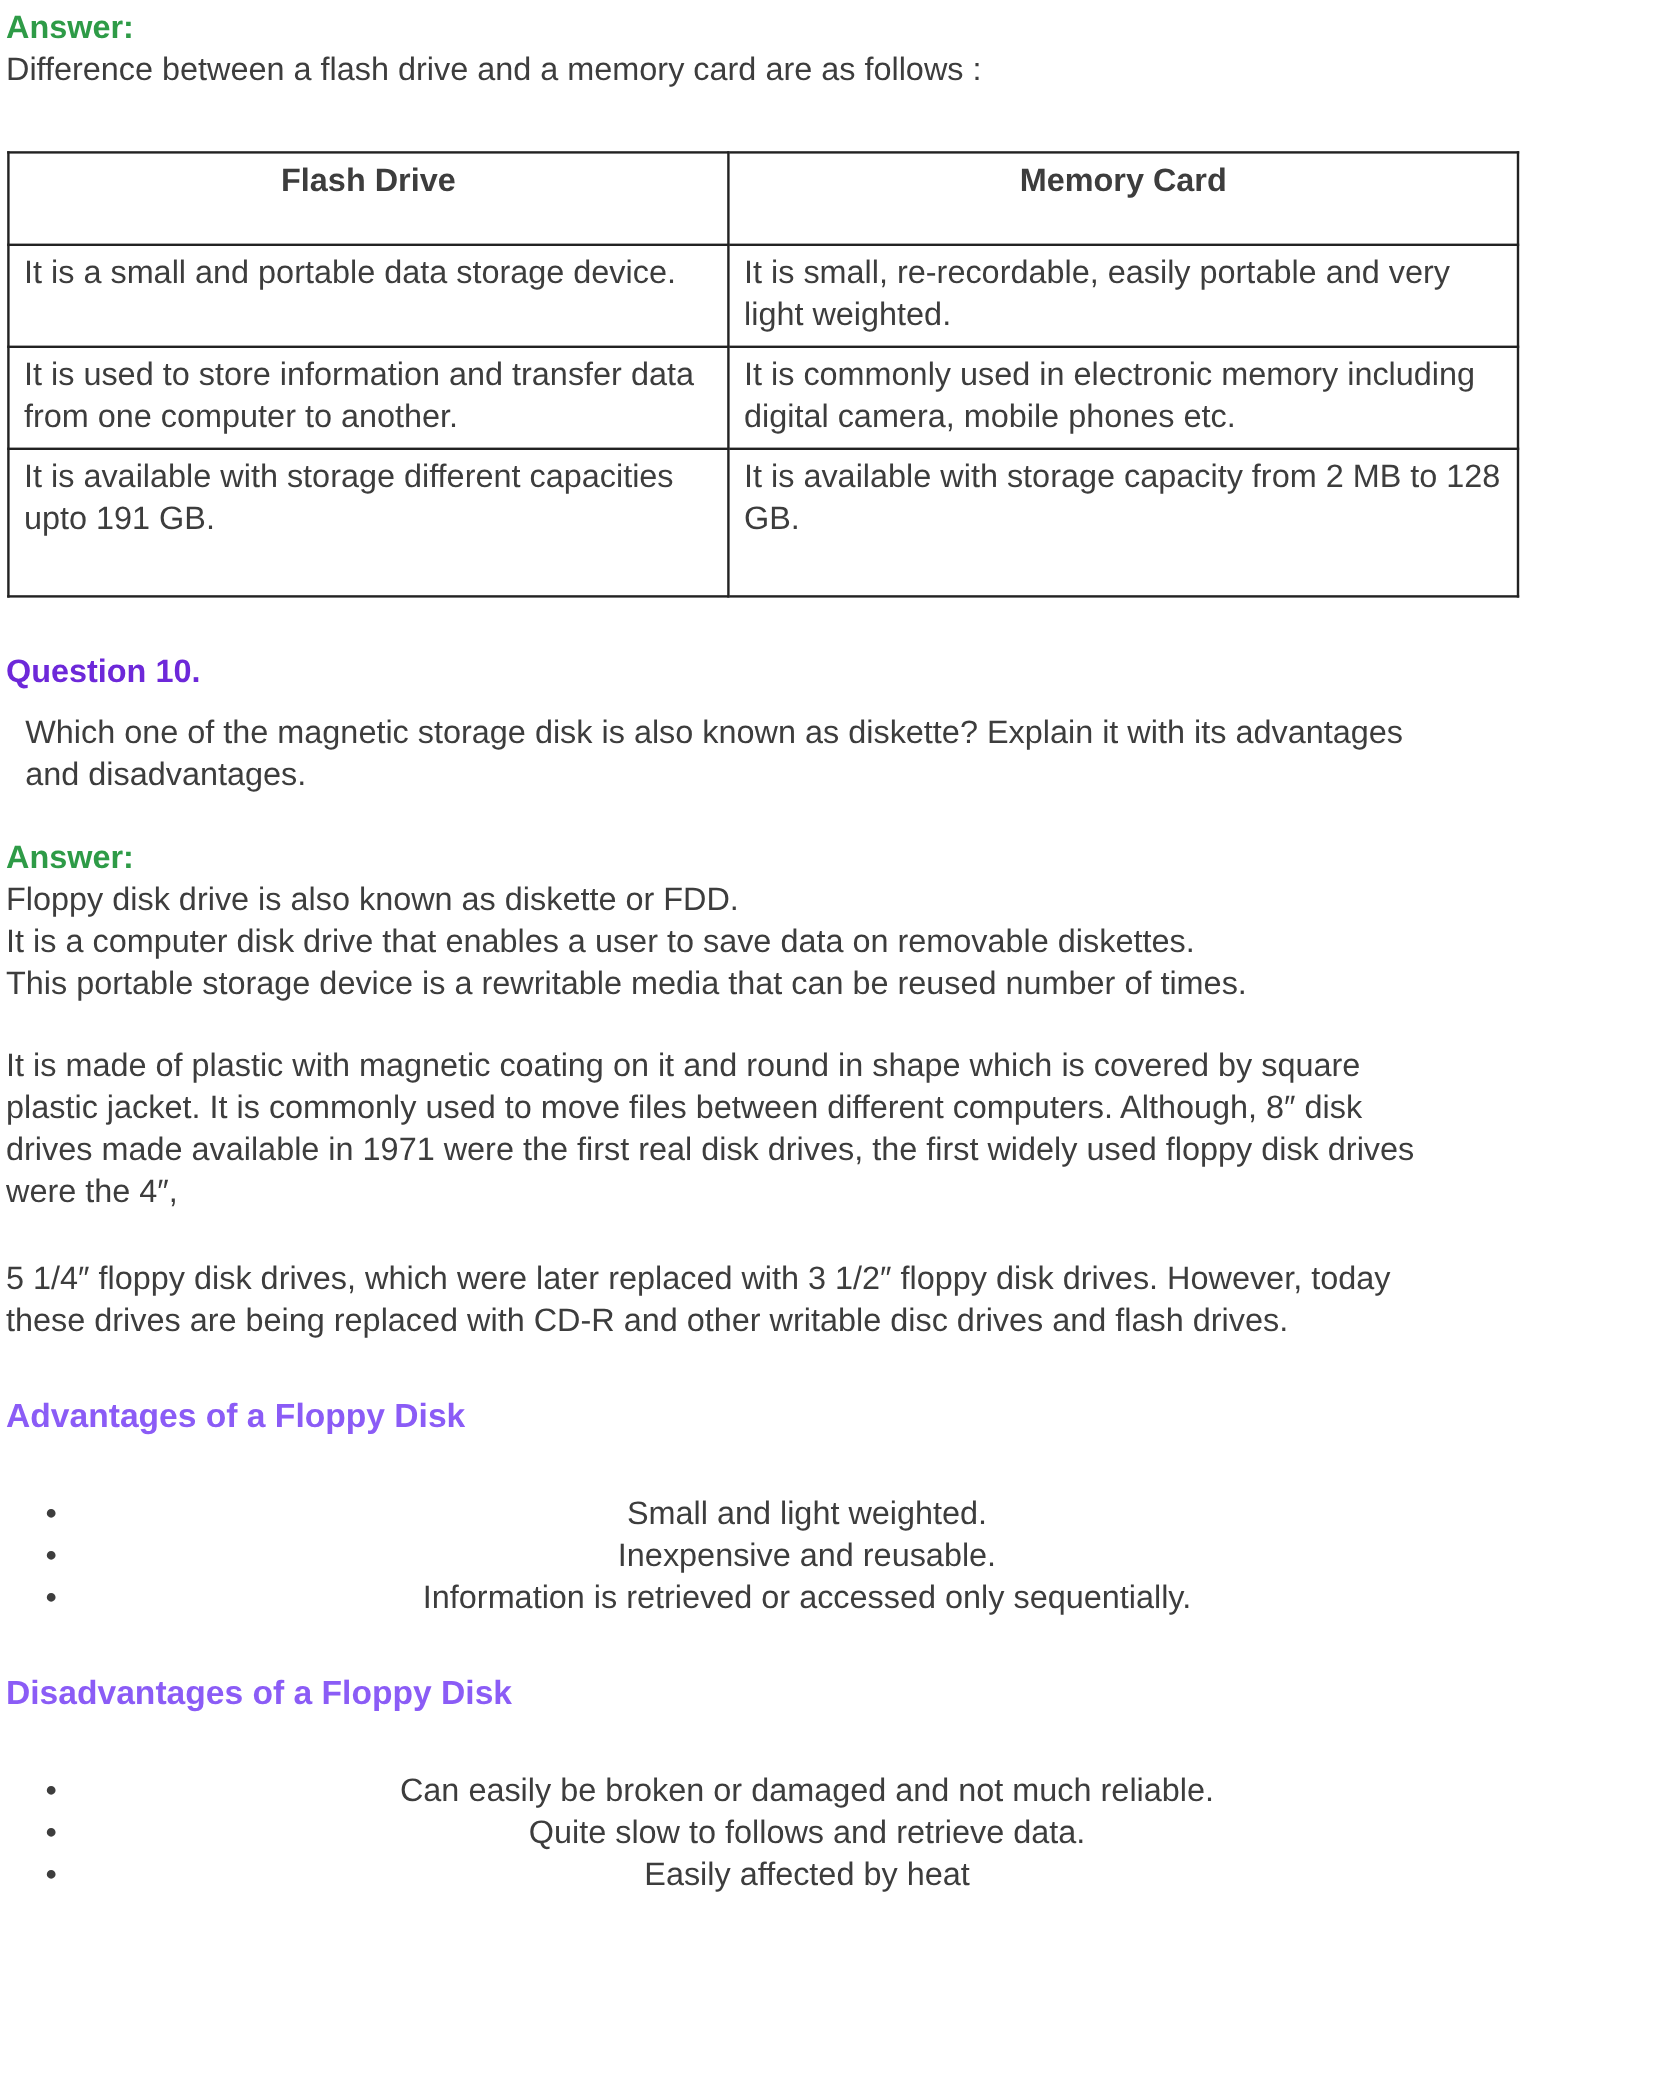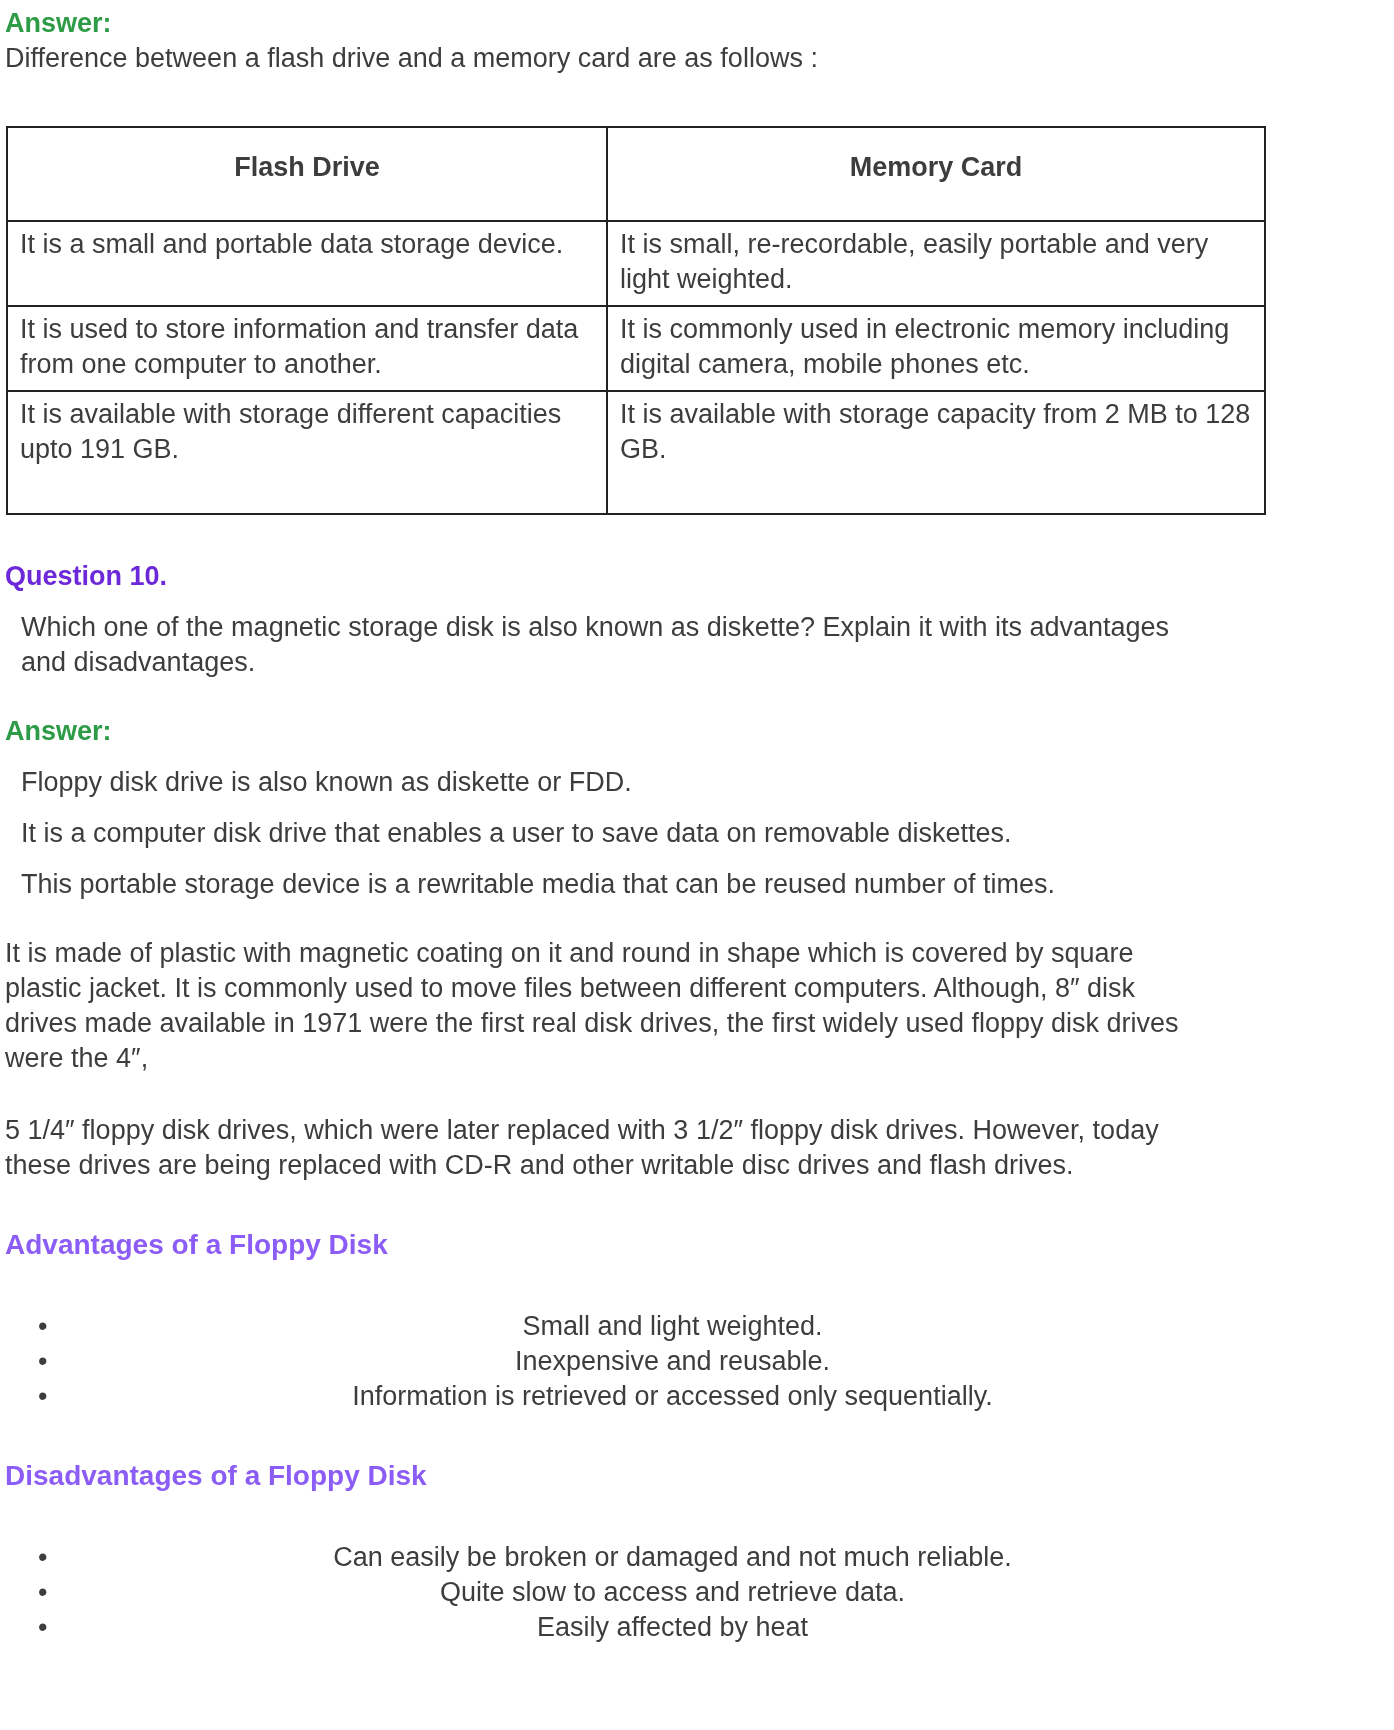--- a/index.html
+++ b/index.html
@@ -43,31 +43,31 @@
     vertical-align: top;
     padding: 5px 12px 8px 12px;
     font-size: 27px;
     line-height: 35px;
     color: #3d3d3d;
   }
   table.cmp th {
     font-weight: bold;
     text-align: center;
     height: 62px;
-    padding-top: 22px;
+    padding-top: 5px;
   }
   table.cmp col.c1 { width: 600px; }
   table.cmp col.c2 { width: 658px; }
   table.cmp tr.tall td { height: 108px; }
   .qtext {
     margin: 16px;
     max-width: 1180px;
   }
   .ansline {
-    margin: 16px;
+    margin: 0;
     max-width: 1180px;
   }
   .para {
     margin: 0;
     max-width: 1180px;
   }
   .gap-blank { margin-top: 34px; }
   .gap-blank2 { margin-top: 37px; }
   .subhead {
     margin: 44px 0 0 0;
@@ -146,17 +146,17 @@
   <div class="subhead">Advantages of a Floppy Disk</div>
   <ul class="bullets">
     <li>Small and light weighted.</li>
     <li>Inexpensive and reusable.</li>
     <li>Information is retrieved or accessed only sequentially.</li>
   </ul>
 
   <div class="subhead">Disadvantages of a Floppy Disk</div>
   <ul class="bullets">
     <li>Can easily be broken or damaged and not much reliable.</li>
-    <li>Quite slow to access and retrieve data.</li>
+    <li>Quite slow to follows and retrieve data.</li>
     <li>Easily affected by heat</li>
   </ul>
 
 </div>
 
 </body></html>

